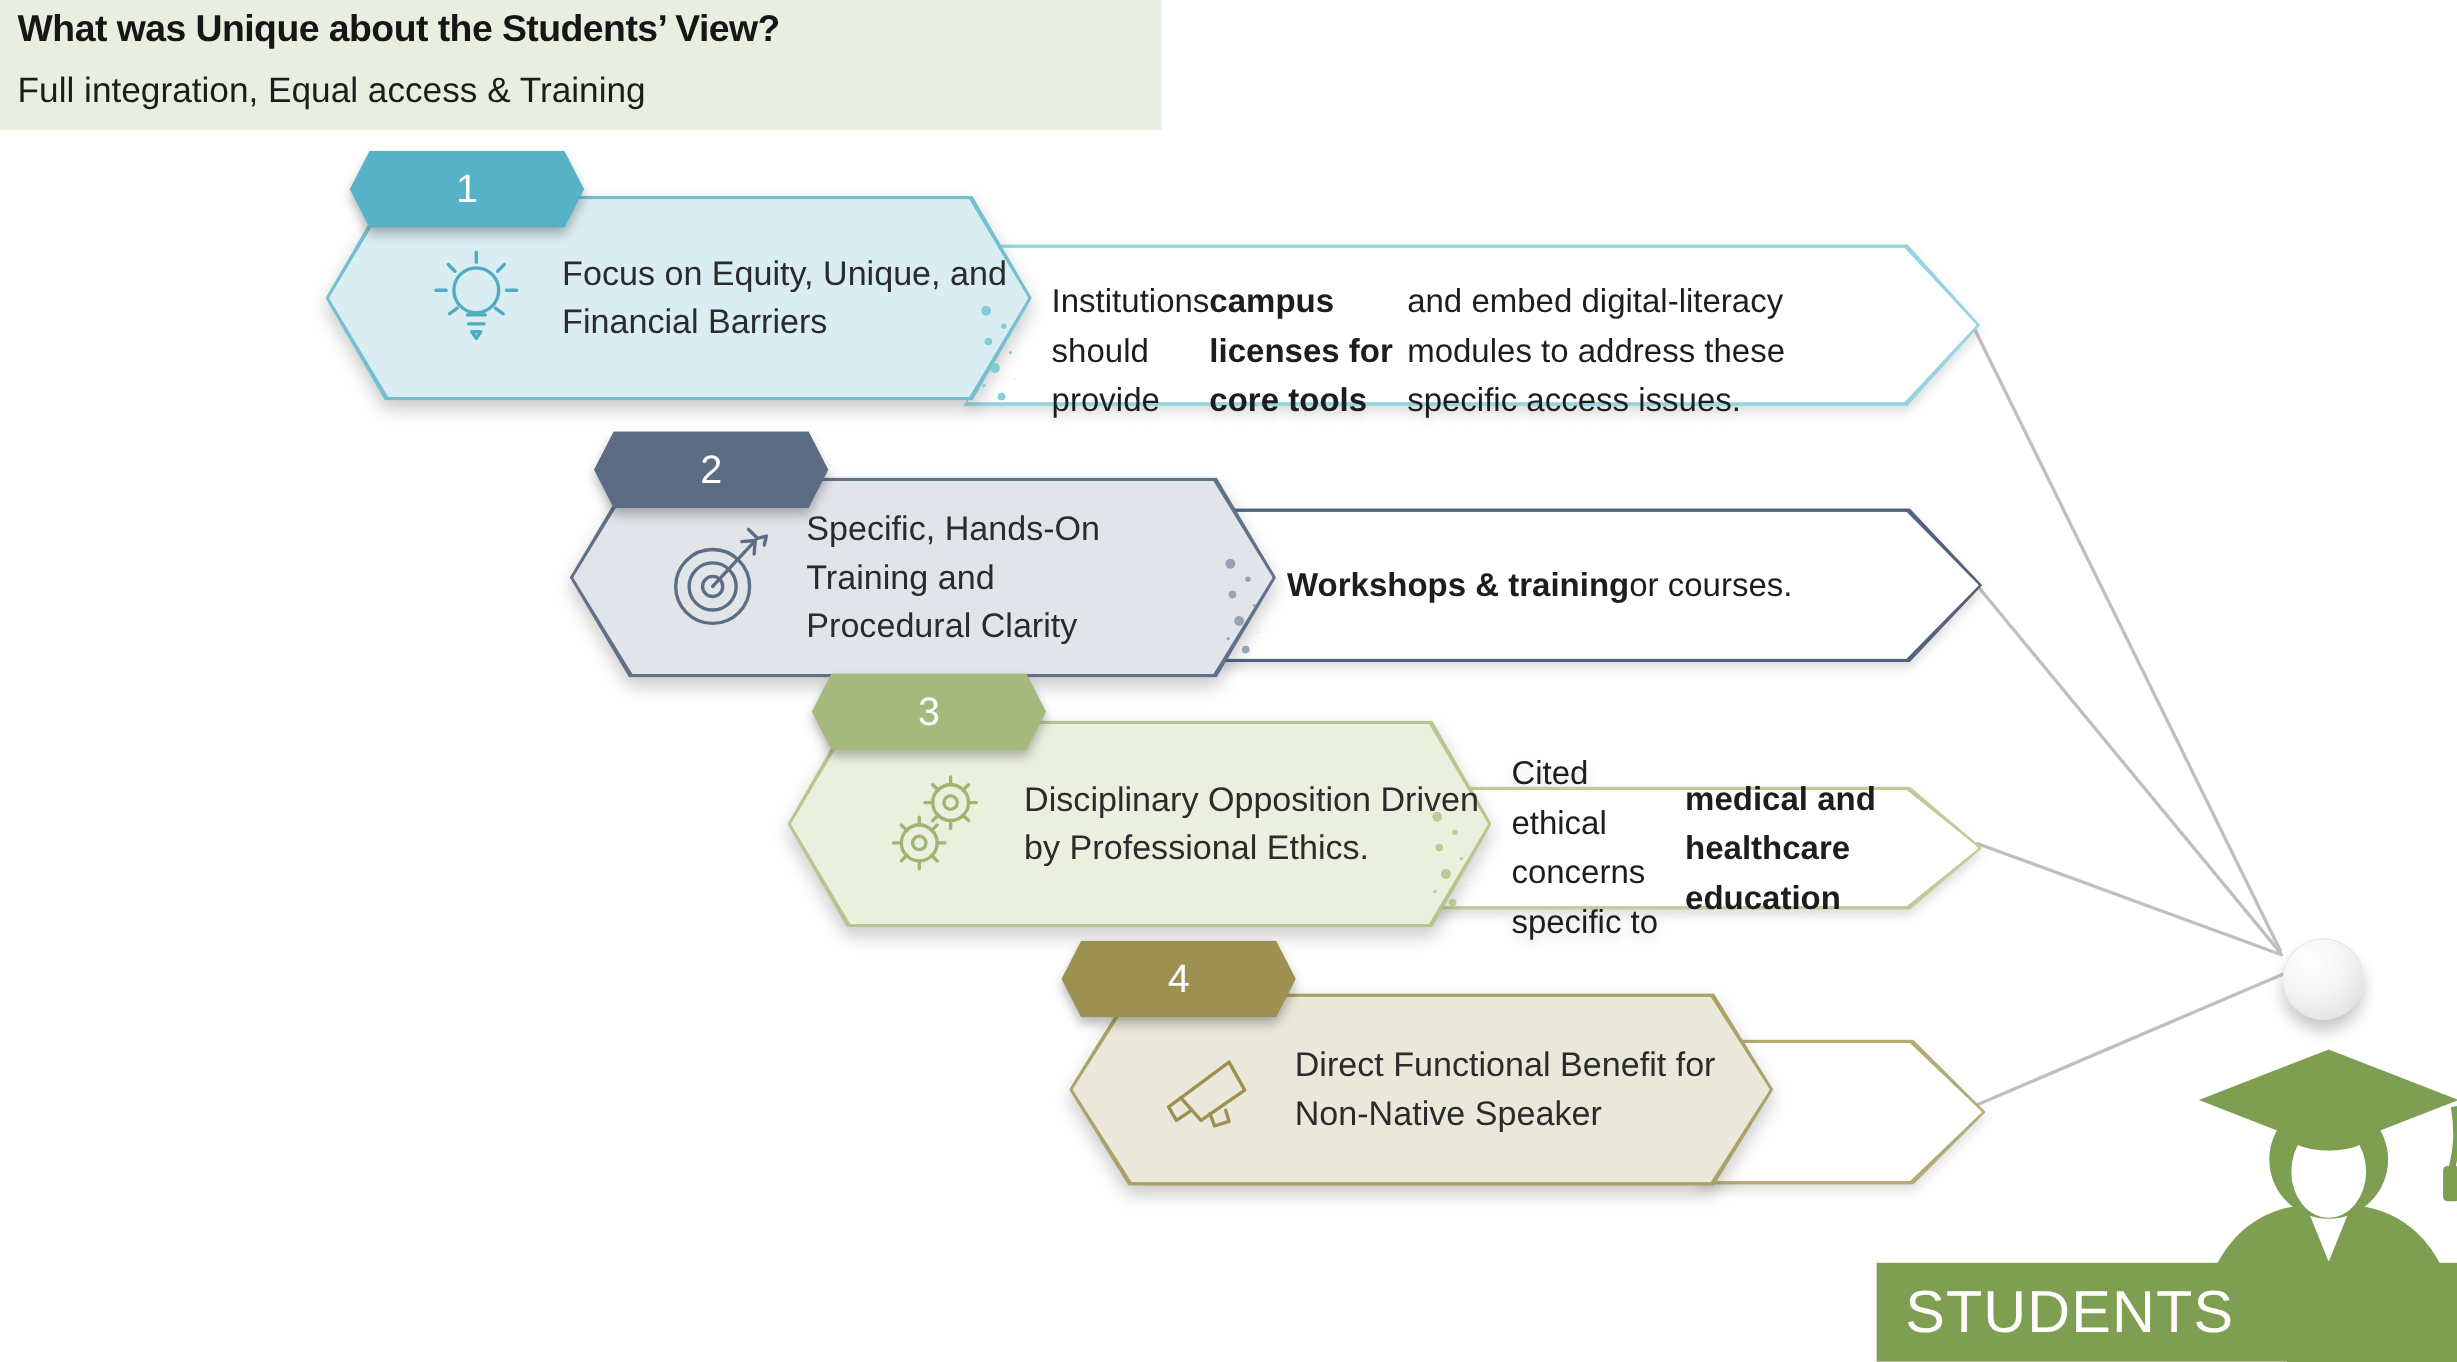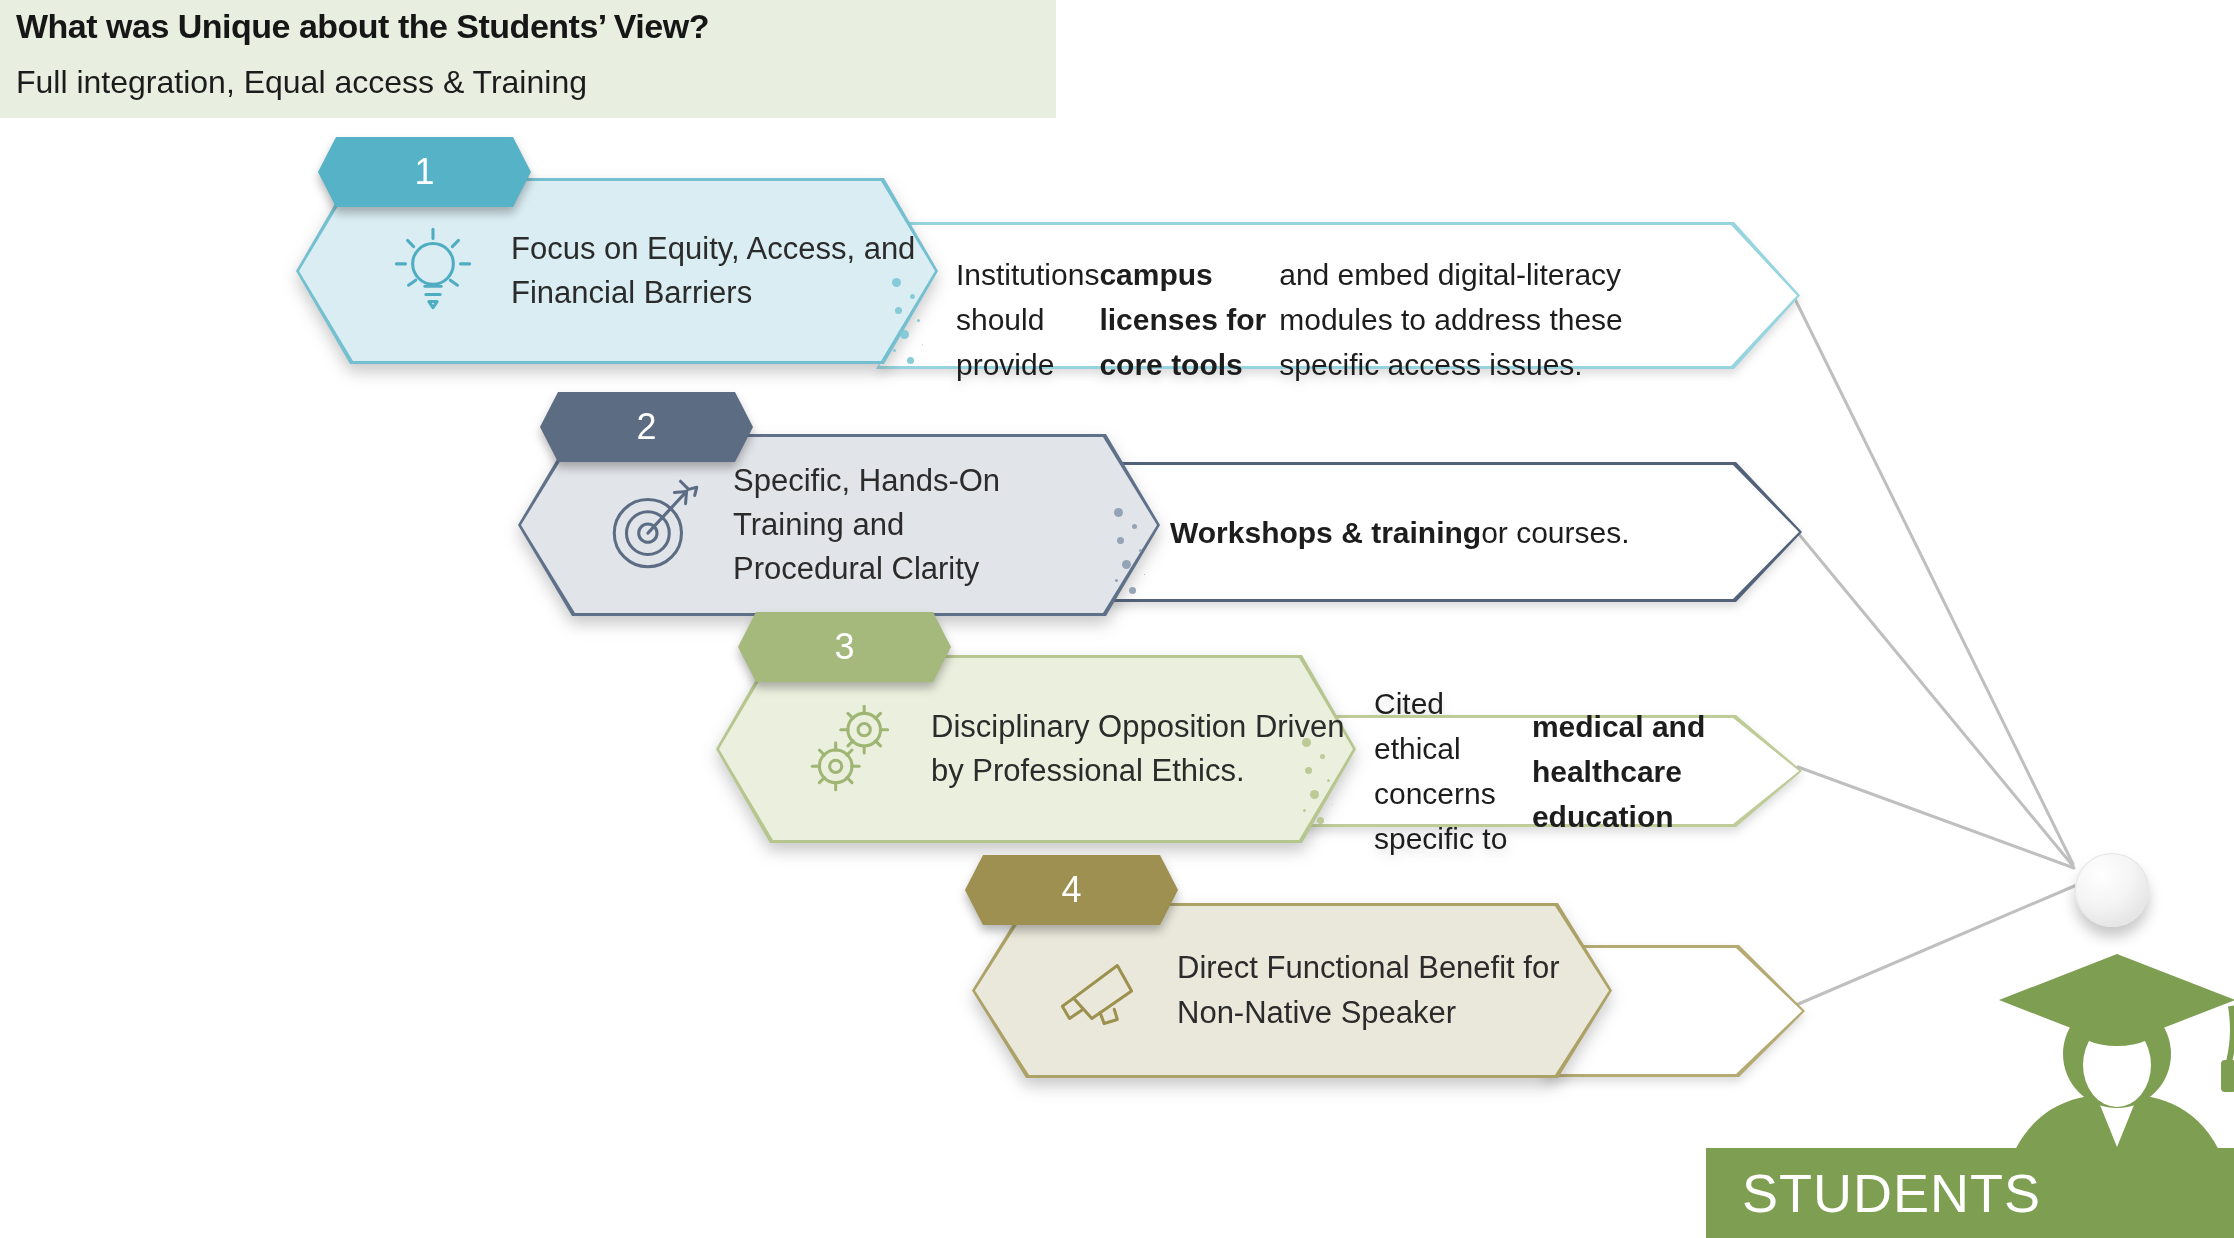--- a/index.html
+++ b/index.html
@@ -102,21 +102,21 @@
     box-shadow:0 10px 14px rgba(0,0,0,.22), inset 0 0 0 1px #e6e6e6;
     z-index:2;
   }
   .grad-figure{position:absolute;left:1995px;top:950px;width:245px;height:200px;z-index:2;}
   .students-band{
     position:absolute;left:1706px;top:1148px;width:528px;height:90px;
     background:var(--students-green,#7e9e51);z-index:3;
   }
   .students-label{
     color:#ffffff;font-size:54px;font-weight:400;letter-spacing:1px;
-    line-height:90px;padding-left:36px;
+    line-height:90px;padding-left:26px;
   }
   .icon-line{fill:none;stroke:currentColor;stroke-width:3;stroke-linecap:round;stroke-linejoin:round;}
 </style>
 </head>
 <body>
 
 <div class="header">
   <div class="title">What was Unique about the Students’ View?</div>
   <div class="subtitle">Full integration, Equal access &amp; Training</div>
 </div>
@@ -150,21 +150,21 @@
             <path d="M51,85 h8 l-4,6 z"></path>
           <path d="M55,14 v9"></path>
           <path d="M30,25 l6,6"></path>
             <path d="M80,25 l-6,6"></path>
           <path d="M19,48 h9"></path>
             <path d="M82,48 h9"></path>
           <path d="M31,69 l7,-5"></path>
             <path d="M79,69 l-7,-5"></path>
         </svg>
       </div>
-      <div class="hex-title t-w440">Focus on Equity, Access, and Financial Barriers</div>
+      <div class="hex-title t-w440">Focus on Equity, Unique, and Financial Barriers</div>
     </div>
   </div>
   <div class="badge">
     <div class="badge-shape">
         <span class="badge-num">1</span>
       </div>
   </div>
   <div class="dots"></div>
 </div>
 

